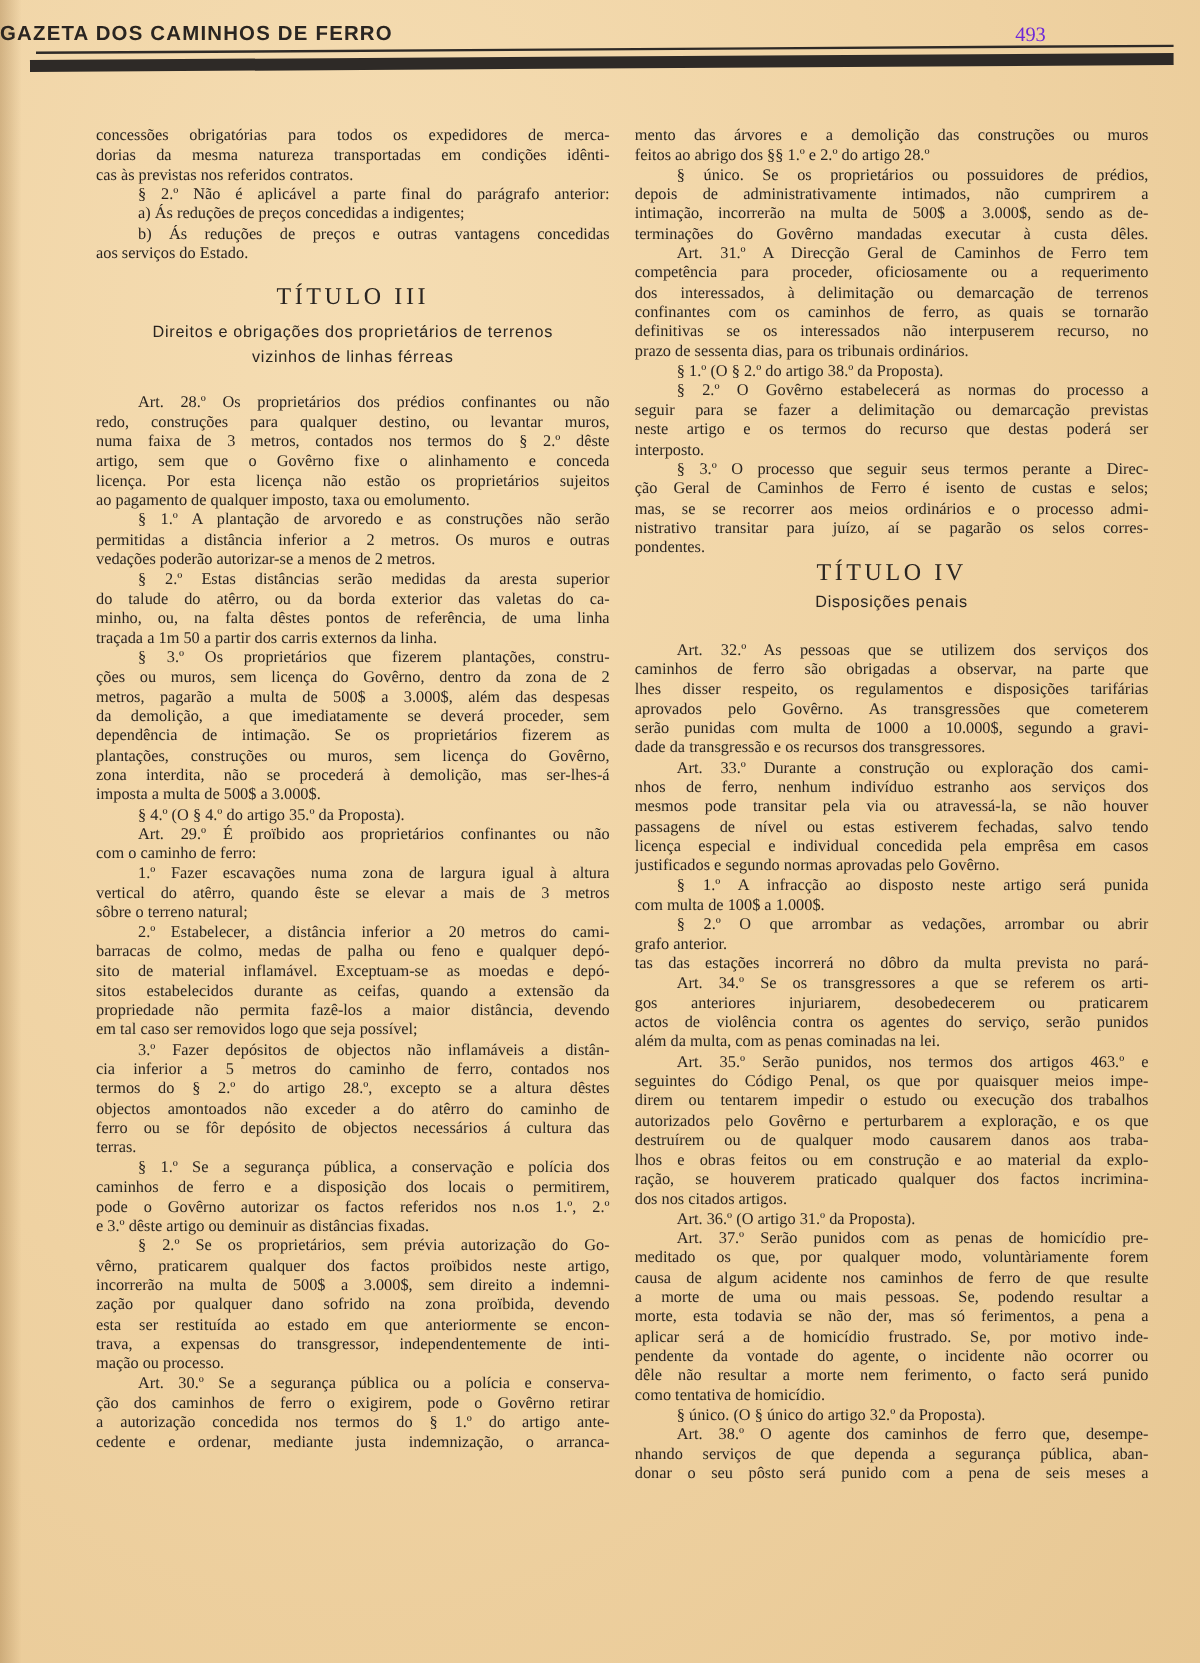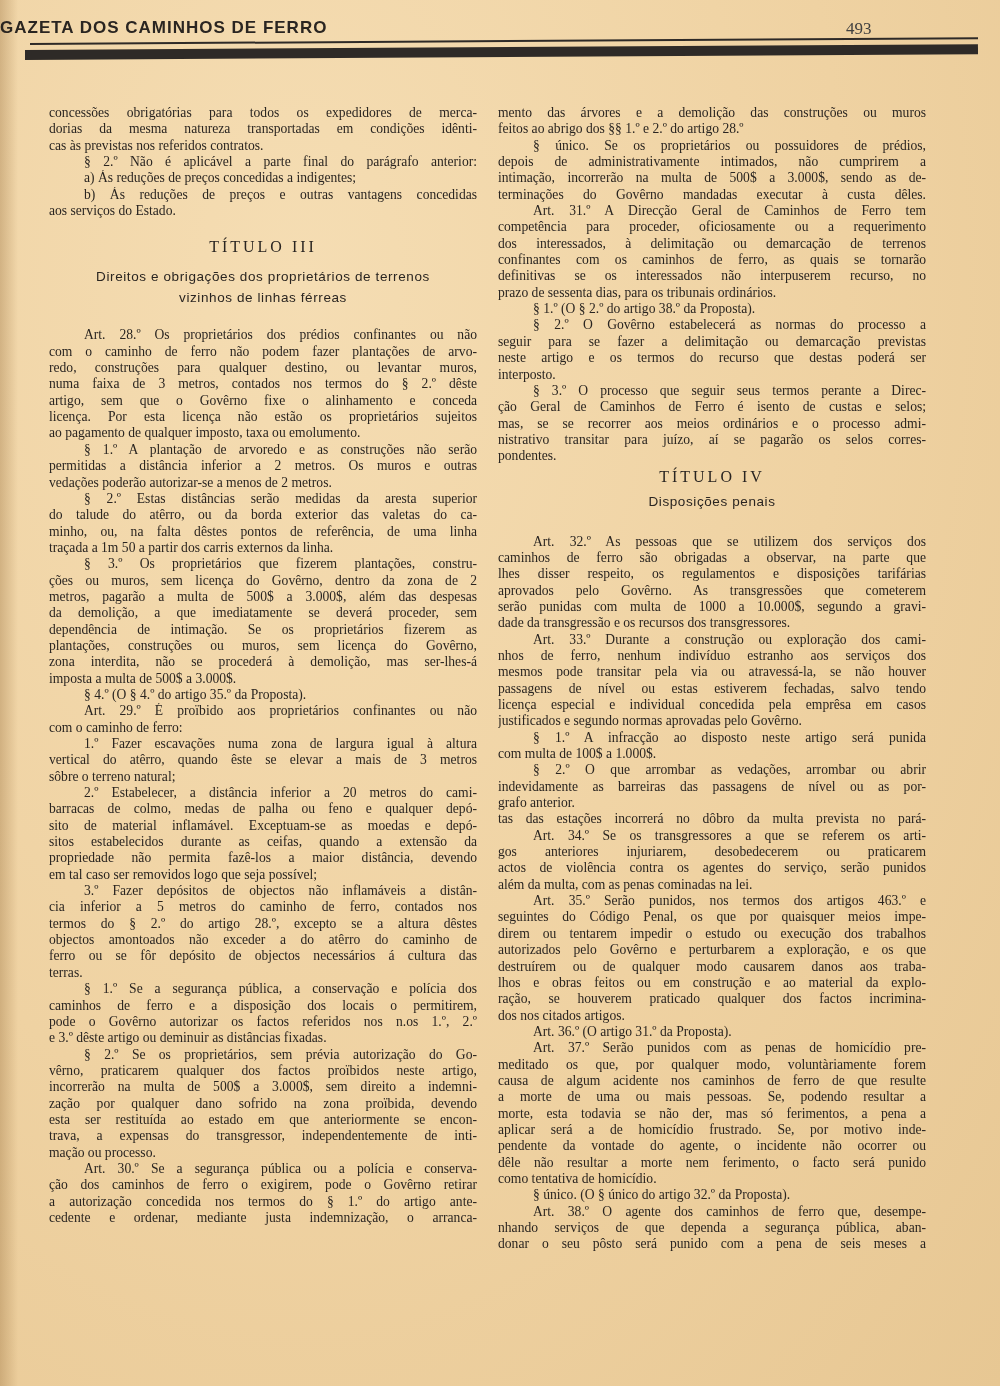--- a/index.html
+++ b/index.html
@@ -14,36 +14,36 @@
   .page-shadow-left {
     position:absolute; left:0; top:0; width:18px; height:1386px;
     background:linear-gradient(to right, rgba(150,110,60,0.35), rgba(150,110,60,0));
   }
   .header-title {
     position:absolute; left:0; width:1000px; top:18px; text-align:left;
     font-family:"Liberation Sans", sans-serif; font-weight:bold; font-size:17px;
     letter-spacing:1px; color:#2a2521;
   }
   .page-number {
-    position:absolute; left:846px; top:19px; font-size:17px; color:#404040;
+    position:absolute; left:846px; top:19px; font-size:17px; color:#6d28d9;
     font-family:"Liberation Serif", serif;
   }
   .rule-thin { position:absolute; left:30px; top:43px; width:948px; height:2px; background:#2e2a27; transform:rotate(-0.35deg); transform-origin:left; }
   .rule-thick { position:absolute; left:25px; top:50px; width:953px; height:10px; background:#2e2a27; transform:rotate(-0.35deg); transform-origin:left; }
-  .col { position:absolute; width:428px; }
+  .col { position:absolute; width:428px;margin-left:31px; }
   .col-left { left:49px; top:105px; }
   .col-right { left:498px; top:105px; }
   .line {
     font-size:13.6px; line-height:16.35px; height:16.35px; white-space:nowrap;
     text-align:justify; text-align-last:justify; overflow:hidden;
   }
   .line.indent { padding-left:35px; }
   .line.last { text-align-last:left; }
   .titulo {
-    font-size:16px; letter-spacing:3px; text-align:center; text-align-last:center;
+    font-size:20px; letter-spacing:3px; text-align:center; text-align-last:center;
     height:auto; line-height:20px;
   }
   .subhead {
     font-family:"Liberation Sans", sans-serif; font-weight:normal; font-size:13.5px;
     letter-spacing:0.6px; text-align:center; text-align-last:center; line-height:21px;
   }
 </style>
 </head>
 <body>
 
@@ -64,21 +64,20 @@
     <div class="line indent last">a) Ás reduções de preços concedidas a indigentes;</div>
     <div class="line indent">b) Ás reduções de preços e outras vantagens concedidas</div>
     <div class="line last">aos serviços do Estado.</div>
     <div style="height: 18px;"></div>
     <div class="titulo">TÍTULO III</div>
     <div style="height: 9px;"></div>
     <div class="subhead">Direitos e obrigações dos proprietários de terrenos</div>
     <div class="subhead">vizinhos de linhas férreas</div>
     <div style="height: 19px;"></div>
     <div class="line indent">Art. 28.º Os proprietários dos prédios confinantes ou não</div>
-    <div class="line">com o caminho de ferro não podem fazer plantações de arvo-</div>
     <div class="line">redo, construções para qualquer destino, ou levantar muros,</div>
     <div class="line">numa faixa de 3 metros, contados nos termos do § 2.º dêste</div>
     <div class="line">artigo, sem que o Govêrno fixe o alinhamento e conceda</div>
     <div class="line">licença. Por esta licença não estão os proprietários sujeitos</div>
     <div class="line last">ao pagamento de qualquer imposto, taxa ou emolumento.</div>
     <div class="line indent">§ 1.º A plantação de arvoredo e as construções não serão</div>
     <div class="line">permitidas a distância inferior a 2 metros. Os muros e outras</div>
     <div class="line last">vedações poderão autorizar-se a menos de 2 metros.</div>
     <div class="line indent">§ 2.º Estas distâncias serão medidas da aresta superior</div>
     <div class="line">do talude do atêrro, ou da borda exterior das valetas do ca-</div>
@@ -162,21 +161,20 @@
     <div class="line last">dade da transgressão e os recursos dos transgressores.</div>
     <div class="line indent">Art. 33.º Durante a construção ou exploração dos cami-</div>
     <div class="line">nhos de ferro, nenhum indivíduo estranho aos serviços dos</div>
     <div class="line">mesmos pode transitar pela via ou atravessá-la, se não houver</div>
     <div class="line">passagens de nível ou estas estiverem fechadas, salvo tendo</div>
     <div class="line">licença especial e individual concedida pela emprêsa em casos</div>
     <div class="line last">justificados e segundo normas aprovadas pelo Govêrno.</div>
     <div class="line indent">§ 1.º A infracção ao disposto neste artigo será punida</div>
     <div class="line last">com multa de 100$ a 1.000$.</div>
     <div class="line indent">§ 2.º O que arrombar as vedações, arrombar ou abrir</div>
-    <div class="line">indevidamente as barreiras das passagens de nível ou as por-</div>
     <div class="line last">grafo anterior.</div>
     <div class="line">tas das estações incorrerá no dôbro da multa prevista no pará-</div>
     <div class="line indent">Art. 34.º Se os transgressores a que se referem os arti-</div>
     <div class="line">gos anteriores injuriarem, desobedecerem ou praticarem</div>
     <div class="line">actos de violência contra os agentes do serviço, serão punidos</div>
     <div class="line last">além da multa, com as penas cominadas na lei.</div>
     <div class="line indent">Art. 35.º Serão punidos, nos termos dos artigos 463.º e</div>
     <div class="line">seguintes do Código Penal, os que por quaisquer meios impe-</div>
     <div class="line">direm ou tentarem impedir o estudo ou execução dos trabalhos</div>
     <div class="line">autorizados pelo Govêrno e perturbarem a exploração, e os que</div>

